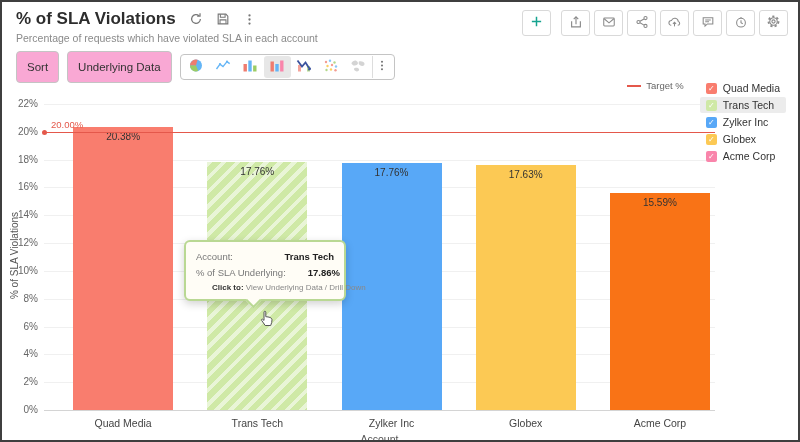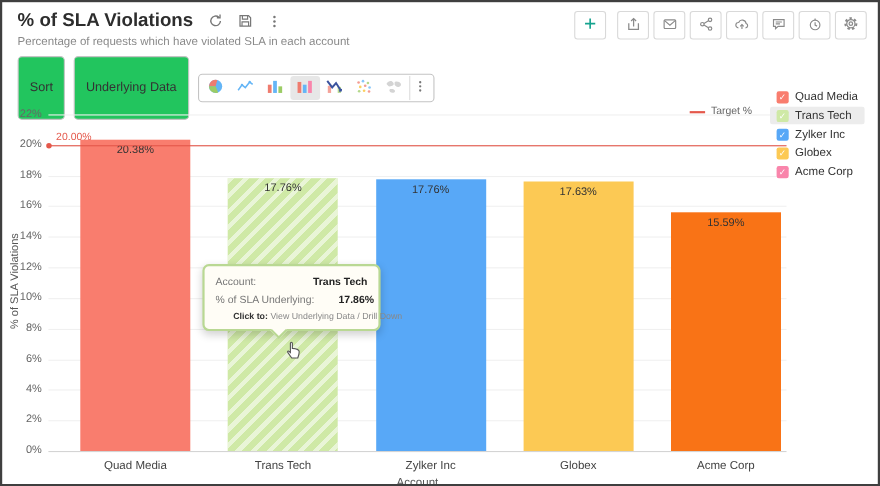--- a/index.html
+++ b/index.html
@@ -12,30 +12,30 @@
   .page-title { font-size: 17px; font-weight: bold; color: #2d2d2d; }
   .h-icon { display: inline-flex; margin-left: 4px; cursor: pointer; }
   .subtitle { font-size: 10.5px; color: #8a8a8a; margin-top: 3px; }
   .header-right { display: flex; align-items: center; gap: 6px; padding-top: 1px; }
   .edit-btn { border: none; border-radius: 4px; color: #fff; font-size: 12px; padding: 5px 13px; cursor: pointer; font-family: inherit; }
   .icon-btn { width: 29px; height: 26px; background: #fff; border: 1px solid #d9d9d9; border-radius: 3px; display: inline-flex; align-items: center; justify-content: center; cursor: pointer; }
   .icon-group { display: flex; gap: 4px; margin-left: 4px; }
 
   
   .toolbar { display: flex; align-items: center; gap: 8px; margin: 7px 0 0 14px; }
-  .tb-btn { background: #22c55e; border: 1px solid #c4c4c4; border-radius: 4px; font-size: 11.5px; color: #333; padding: 22px 10px; cursor: pointer; font-family: inherit; }
+  .tb-btn { background: #f9a8d4; border: 1px solid #c4c4c4; border-radius: 4px; font-size: 11.5px; color: #333; padding: 9px 10px; cursor: pointer; font-family: inherit; }
   .chart-type-group { display: flex; align-items: center; border: 1px solid #c4c4c4; border-radius: 4px; height: 26px; padding: 0 2px; }
   .ct { width: 27px; height: 22px; display: flex; align-items: center; justify-content: center; border: none; background: transparent; border-radius: 3px; cursor: pointer; }
   .ct.selected { background: #e7e7e7; }
   .ct.more { width: 20px; border-left: 1px solid #ddd; border-radius: 0; color: #666; font-size: 12px; }
 
   
   #chart-region { position: absolute; top: 70px; left: 0; right: 0; bottom: 0; }
   #legend-wrap { position: absolute; top: 8px; right: 12px; display: flex; gap: 16px; align-items: flex-start; z-index: 6; }
-  .target-legend { display: flex; align-items: center; gap: 5px; font-size: 9.5px; color: #666; margin-top: 16px; }
+  .target-legend { display: flex; align-items: center; gap: 5px; font-size: 9.5px; color: #666; margin-top: 0; }
   .target-swatch { width: 14px; height: 2px; display: inline-block; }
   .legend-item { display: flex; align-items: center; gap: 6px; padding: 2px 6px; margin-bottom: 1px; font-size: 10.5px; color: #333; border-radius: 2px; cursor: pointer; }
   .legend-item.highlighted { background: #ececec; }
   .legend-swatch { width: 11px; height: 11px; border-radius: 2px; color: #fff; font-size: 8px; line-height: 11px; text-align: center; flex: 0 0 11px; }
 
   #plot { position: absolute; left: 42px; top: 32px; width: 671px; height: 306px; }
   .gridline { position: absolute; left: 0; right: 0; height: 1px; background: #f0f0f0; }
   .gridline.baseline { background: #d4d4d4; }
   .ytick { position: absolute; left: -40px; width: 34px; text-align: right; font-size: 10px; color: #666; }
   .xtick { position: absolute; top: 313px; text-align: center; font-size: 10.5px; color: #444; }

